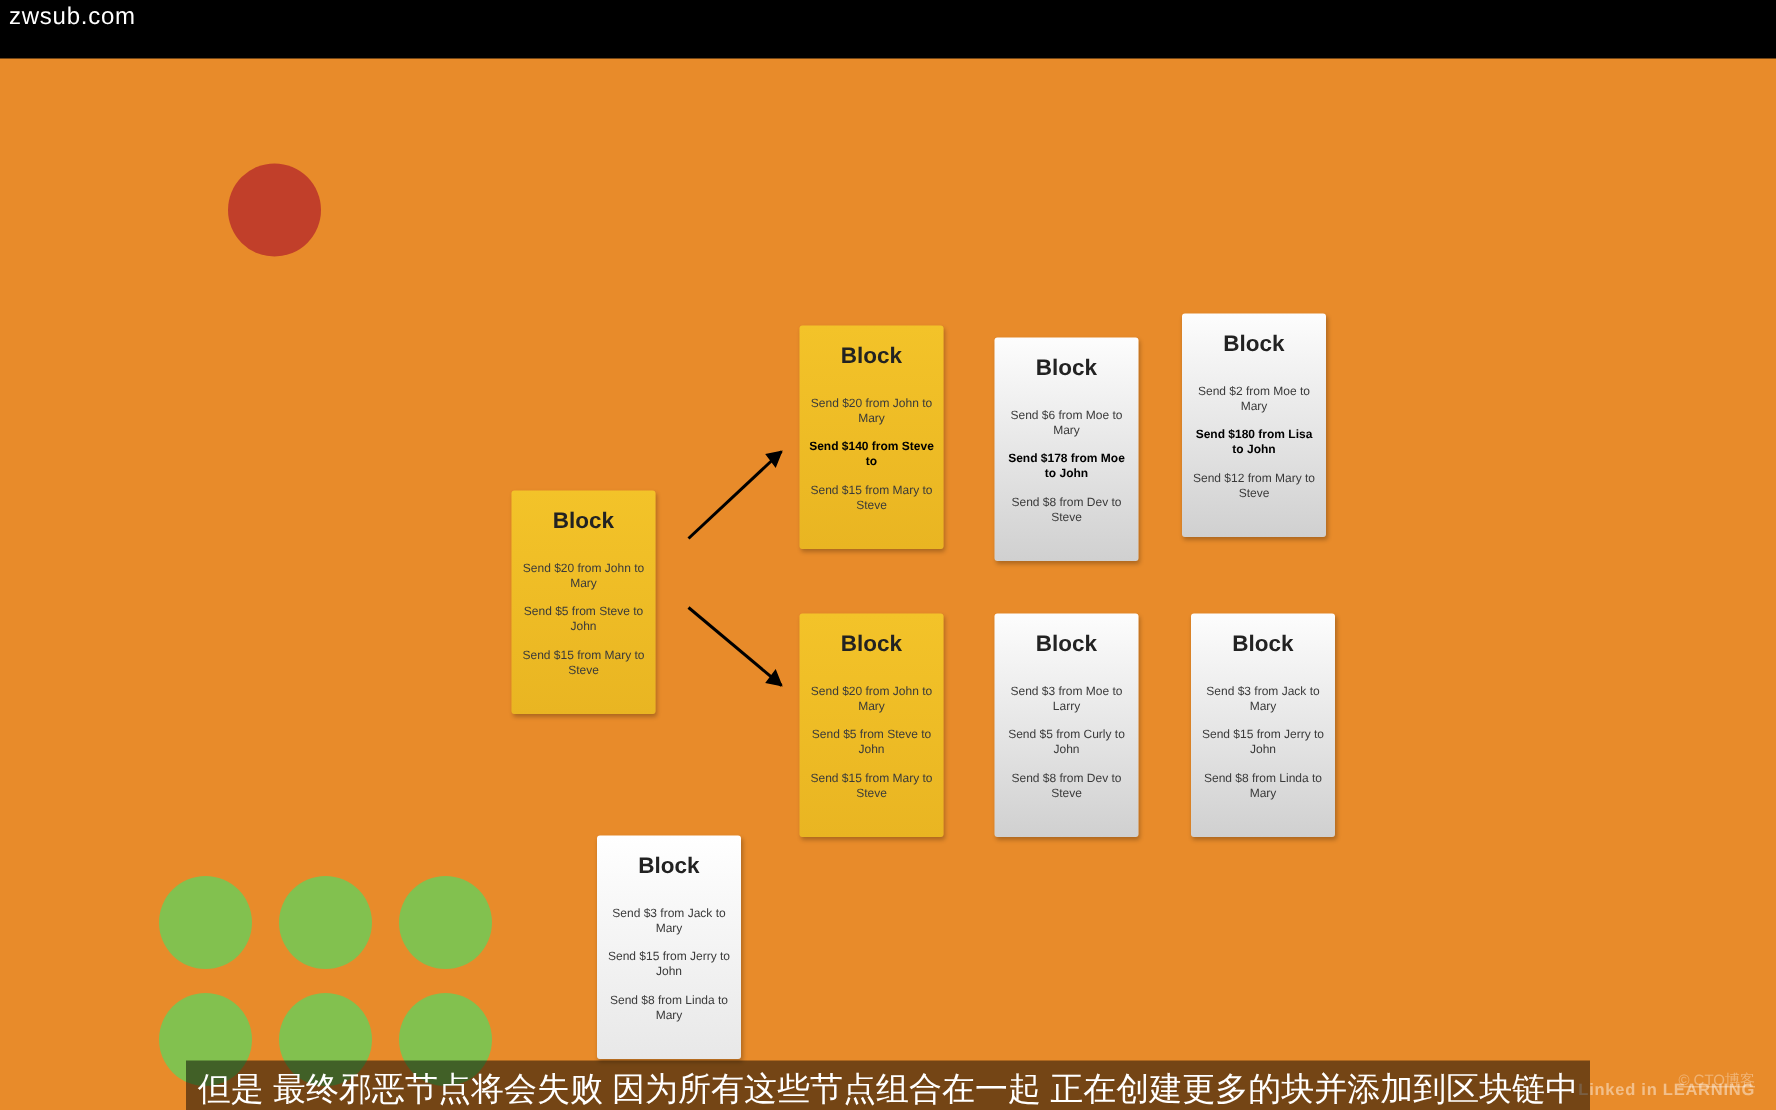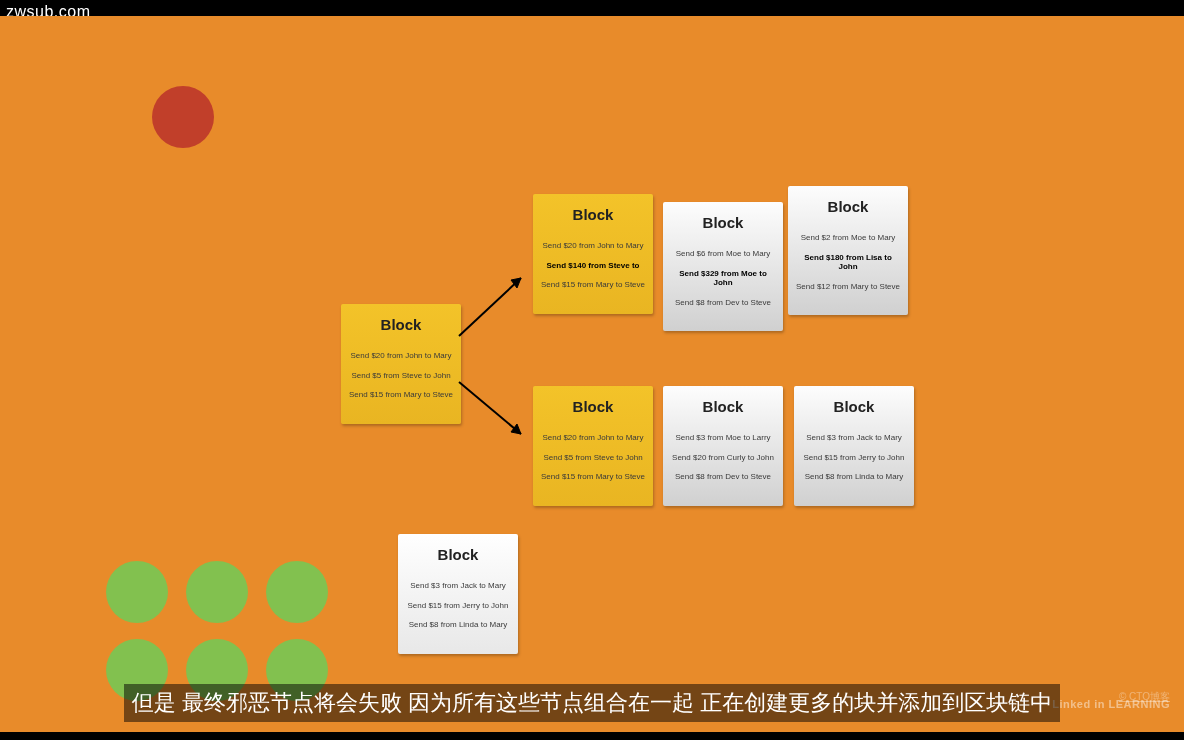--- a/index.html
+++ b/index.html
@@ -1,22 +1,22 @@
 <!DOCTYPE html>
 <html><head>
 <meta charset="utf-8">
 <style>
   * { box-sizing: border-box; margin: 0; padding: 0; }
   html, body { width: 1184px; height: 740px; overflow: hidden; font-family: Arial, Helvetica, sans-serif; }
   body { background: #000; }
-  .header { height: 16px; background: #000; color: #fff; font-size: 16px; padding-left: 6px; line-height: 24px; letter-spacing: 0.5px; }
+  .header { height: 39px; background: #000; color: #fff; font-size: 16px; padding-left: 6px; line-height: 24px; letter-spacing: 0.5px; }
   .stage { position: relative; width: 1184px; height: 716px; background: #e88b2a; }
   .red-dot { position: absolute; width: 62px; height: 62px; border-radius: 50%; background: #c13f2a; left: 152px; top: 70px; }
   .green-dot { position: absolute; width: 62px; height: 62px; border-radius: 50%; background: #82c14f; }
-  .block { position: absolute; width: 120px; border-radius: 2px; box-shadow: 1px 2px 3px rgba(0,0,0,0.25); padding: 12px 6px 14px 6px; }
+  .block { position: absolute; width: 96px; border-radius: 2px; box-shadow: 1px 2px 3px rgba(0,0,0,0.25); padding: 12px 6px 14px 6px; }
   .block.yellow { background: linear-gradient(180deg, #f3c329 0%, #e9b522 100%); }
   .block.gray   { background: linear-gradient(180deg, #fdfdfd 0%, #d0d0d0 100%); }
   .block.white  { background: linear-gradient(180deg, #ffffff 0%, #e8e8e8 100%); }
   .block h3 { text-align: center; font-size: 15px; font-weight: bold; color: #222; margin-bottom: 18px; }
   .block .tx { font-size: 8px; color: #3a3a3a; text-align: center; margin: 10px 0; line-height: 1.2; }
   .block .tx.bold { font-weight: bold; color: #000; }
   .arrow { position: absolute; stroke: #000; fill: #000; }
   .subtitle-bar { position: absolute; left: 0; right: 0; bottom: 10px; text-align: center; }
   .subtitle-text { display: inline-block; background: rgba(0,0,0,0.5); color: #fff; font-size: 22px; padding: 4px 8px; }
   .watermark { position: absolute; right: 14px; bottom: 22px; color: rgba(255,255,255,0.45); font-size: 11px; font-weight: bold; letter-spacing: 0.5px; }
@@ -50,42 +50,42 @@
   <div class="block yellow" style="left:533px; top:178px">
     <h3>Block</h3>
     <div class="tx">Send $20 from John to Mary</div>
     <div class="tx bold">Send $140 from Steve to</div>
     <div class="tx">Send $15 from Mary to Steve</div>
   </div>
 
   <div class="block gray" style="left:663px; top:186px">
     <h3>Block</h3>
     <div class="tx">Send $6 from Moe to Mary</div>
-    <div class="tx bold">Send $329 from Moe to John</div>
+    <div class="tx bold">Send $178 from Moe to John</div>
     <div class="tx">Send $8 from Dev to Steve</div>
   </div>
 
   <div class="block gray" style="left:788px; top:170px">
     <h3>Block</h3>
     <div class="tx">Send $2 from Moe to Mary</div>
     <div class="tx bold">Send $180 from Lisa to John</div>
     <div class="tx">Send $12 from Mary to Steve</div>
   </div>
 
   <div class="block yellow" style="left:533px; top:370px">
     <h3>Block</h3>
     <div class="tx">Send $20 from John to Mary</div>
     <div class="tx">Send $5 from Steve to John</div>
     <div class="tx">Send $15 from Mary to Steve</div>
   </div>
 
   <div class="block gray" style="left:663px; top:370px">
     <h3>Block</h3>
     <div class="tx">Send $3 from Moe to Larry</div>
-    <div class="tx">Send $20 from Curly to John</div>
+    <div class="tx">Send $5 from Curly to John</div>
     <div class="tx">Send $8 from Dev to Steve</div>
   </div>
 
   <div class="block gray" style="left:794px; top:370px">
     <h3>Block</h3>
     <div class="tx">Send $3 from Jack to Mary</div>
     <div class="tx">Send $15 from Jerry to John</div>
     <div class="tx">Send $8 from Linda to Mary</div>
   </div>
 

